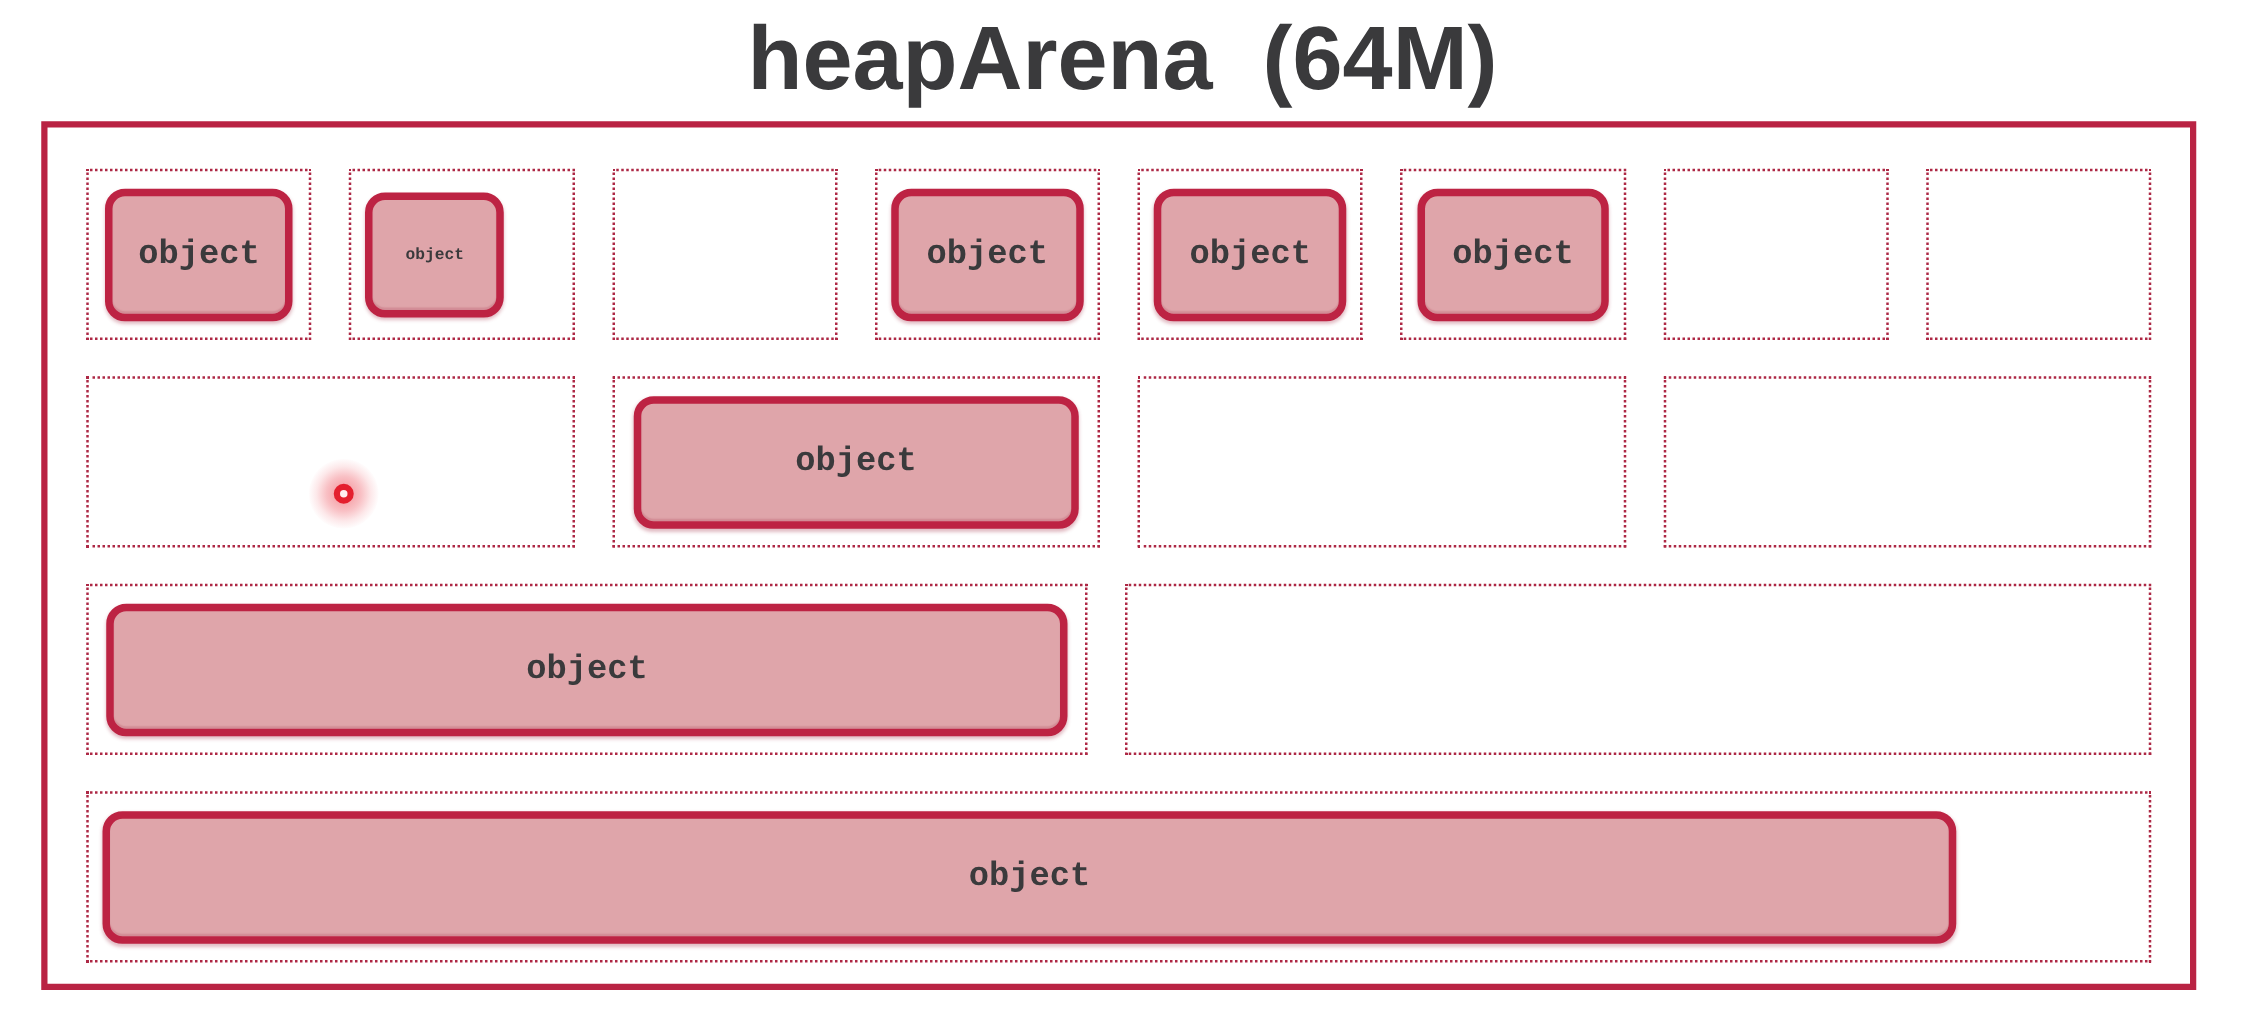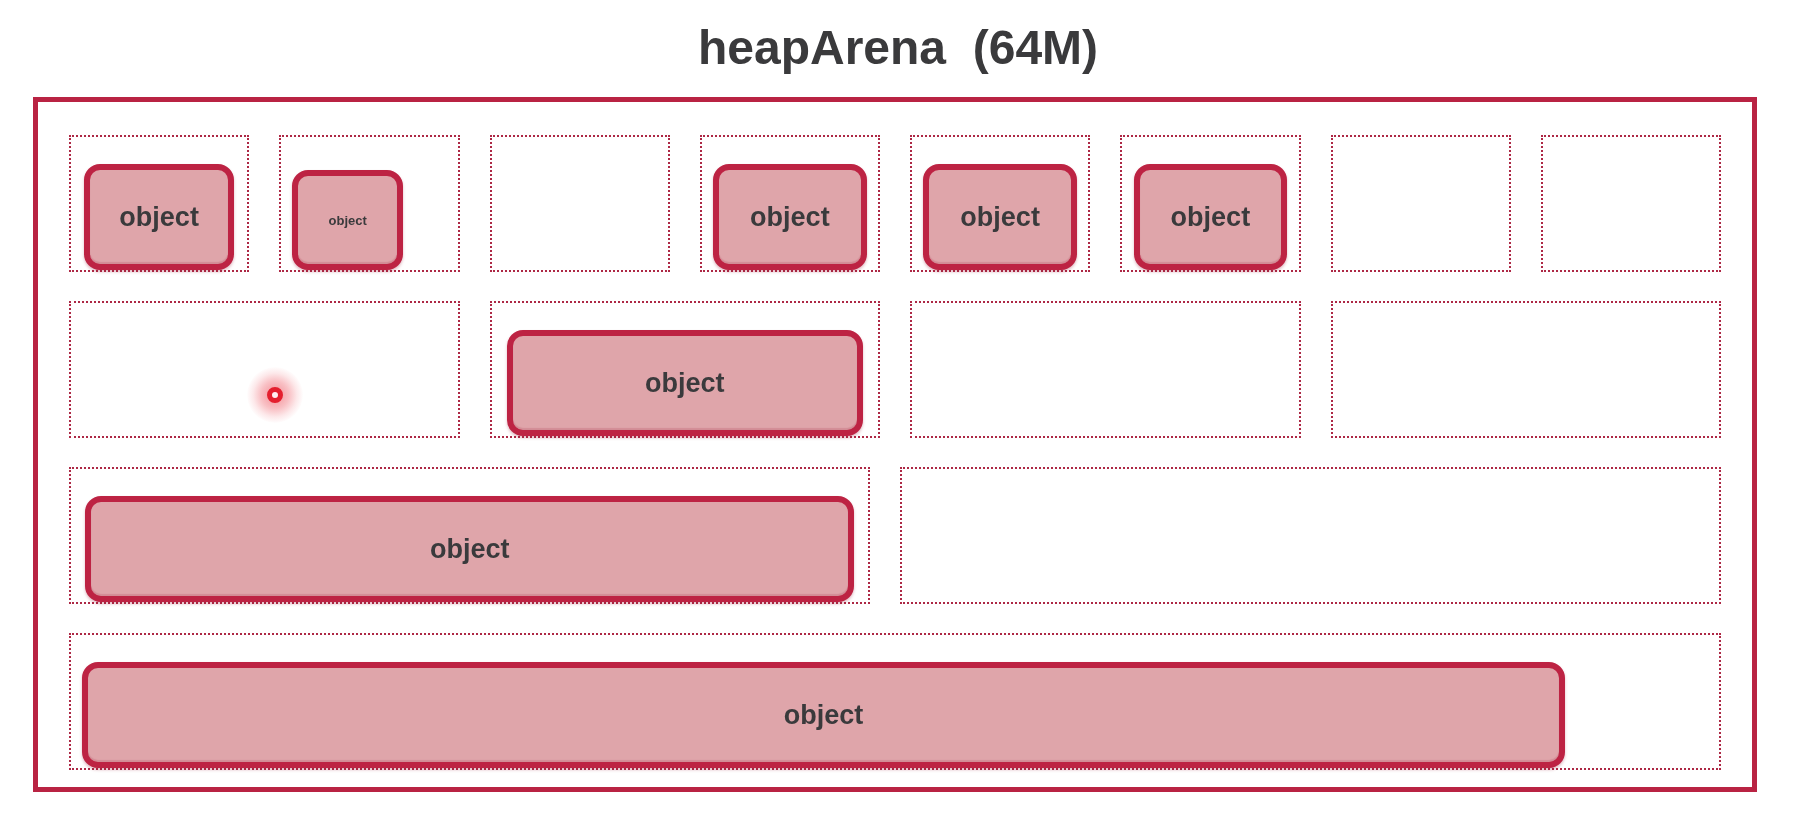--- a/index.html
+++ b/index.html
@@ -14,21 +14,21 @@
     height: 814px;
     background: #ffffff;
     overflow: hidden;
   }
   .title {
     height: 86px;
     padding-top: 4px;
     display: flex;
     align-items: center;
     justify-content: center;
-    font-size: 48px;
+    font-size: 72px;
     font-weight: 700;
     letter-spacing: 0px;
     color: var(--title_text, #3a3a3c);
     white-space: pre;
   }
   .arena {
     position: absolute;
     left: 33px;
     top: 97px;
     width: 1724px;
@@ -51,21 +51,22 @@
     display: flex;
     gap: 30px;
   }
   .slot {
     position: relative;
     box-sizing: border-box;
     flex-basis: 0;
     border: 2px dotted var(--dotted_border, #ad2845);
     background: #ffffff;
     display: flex;
-    align-items: flex-end;
+    align-items: center;
+    font-family: Liberation Mono, monospace;
   }
   .object {
     box-sizing: border-box;
     height: 106px;
     margin: 0 auto;
     border: 6px solid var(--object_border, #bd2343);
     border-radius: 16px;
     background: var(--object_fill, #dfa5aa);
     display: flex;
     align-items: center;

